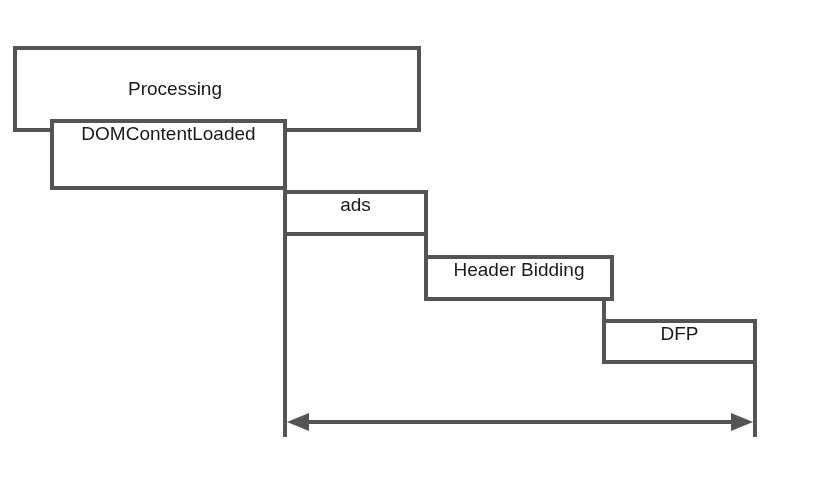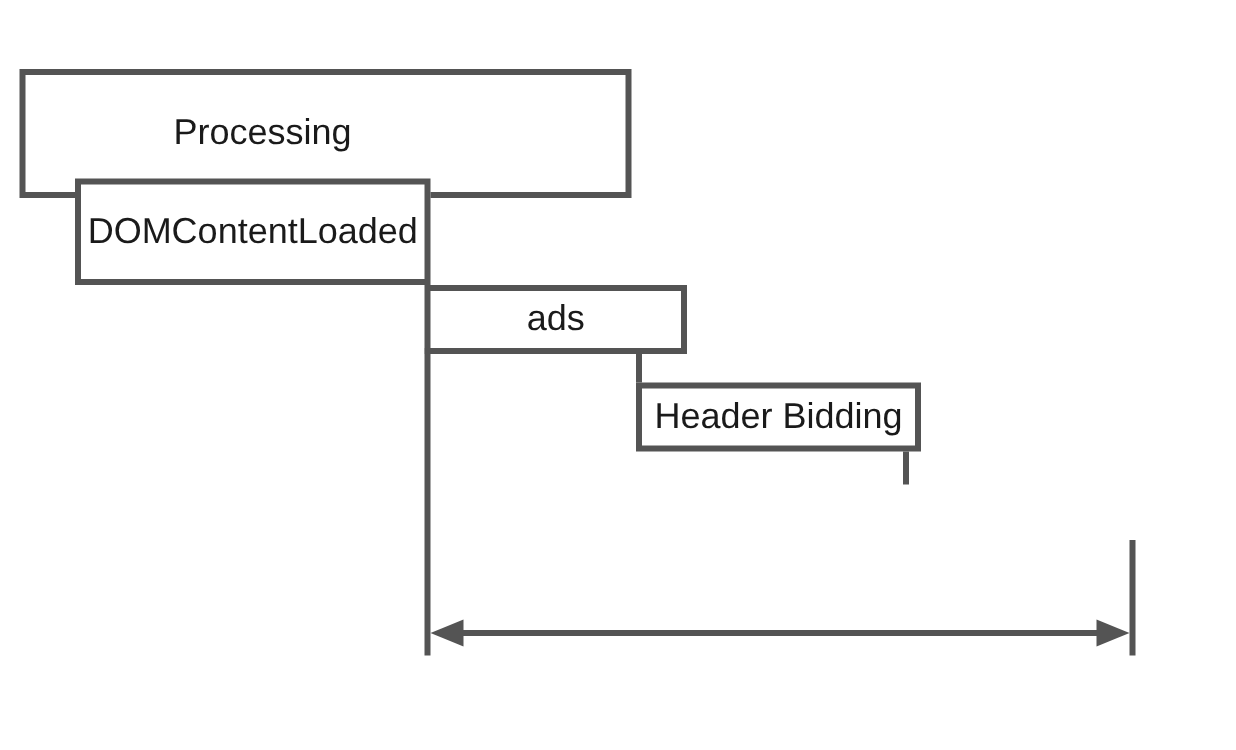--- a/index.html
+++ b/index.html
@@ -8,29 +8,29 @@
     background: #ffffff;
   }
   .canvas {
     position: relative;
     width: 824px;
     height: 500px;
     background: #ffffff;
     overflow: hidden;
     font-family: "Liberation Sans", sans-serif;
     color: #1a1a1a;
-    font-size: 24px;
+    font-size: 19px;
   }
   .box {
     position: absolute;
     box-sizing: border-box;
     border: 4px solid #545454;
     background: #ffffff;
     display: flex;
-    align-items: center;
+    align-items: flex-start;
     justify-content: center;
   }
   .top-box {
     left: 13px; top: 46px;
     width: 408px; height: 86px;
     padding: 0;
     display: flex;
     align-items: stretch;
     justify-content: flex-start;
     z-index: 1;
@@ -43,21 +43,21 @@
   }
   .cell-processing { width: 316px; }
   .cell-load { flex: 1; border-left: 4px solid #545454; }
   .dcl-box {
     left: 50px; top: 119px;
     width: 237px; height: 71px;
     z-index: 2;
   }
   .ads-box {
     left: 283px; top: 190px;
-    width: 175px; height: 46px;
+    width: 145px; height: 46px;
     z-index: 2;
   }
   .hb-box {
     left: 424px; top: 255px;
     width: 190px; height: 46px;
     z-index: 2;
   }
   .dfp-box {
     left: 602px; top: 319px;
     width: 155px; height: 45px;
@@ -119,18 +119,21 @@
   <div class="vline conn-d"></div>
 
   <div class="box ads-box">
     <span class="label">ads</span>
   </div>
 
   <div class="box hb-box">
     <span class="label">Header Bidding</span>
   </div>
 
+  <div class="box dfp-box">
+    <span class="label">DFP</span>
+  </div>
 
   <div class="arrow-shaft"></div>
   <div class="arrow-head arrow-head-left"></div>
   <div class="arrow-head arrow-head-right"></div>
 
 </div>
 
 </body></html>

